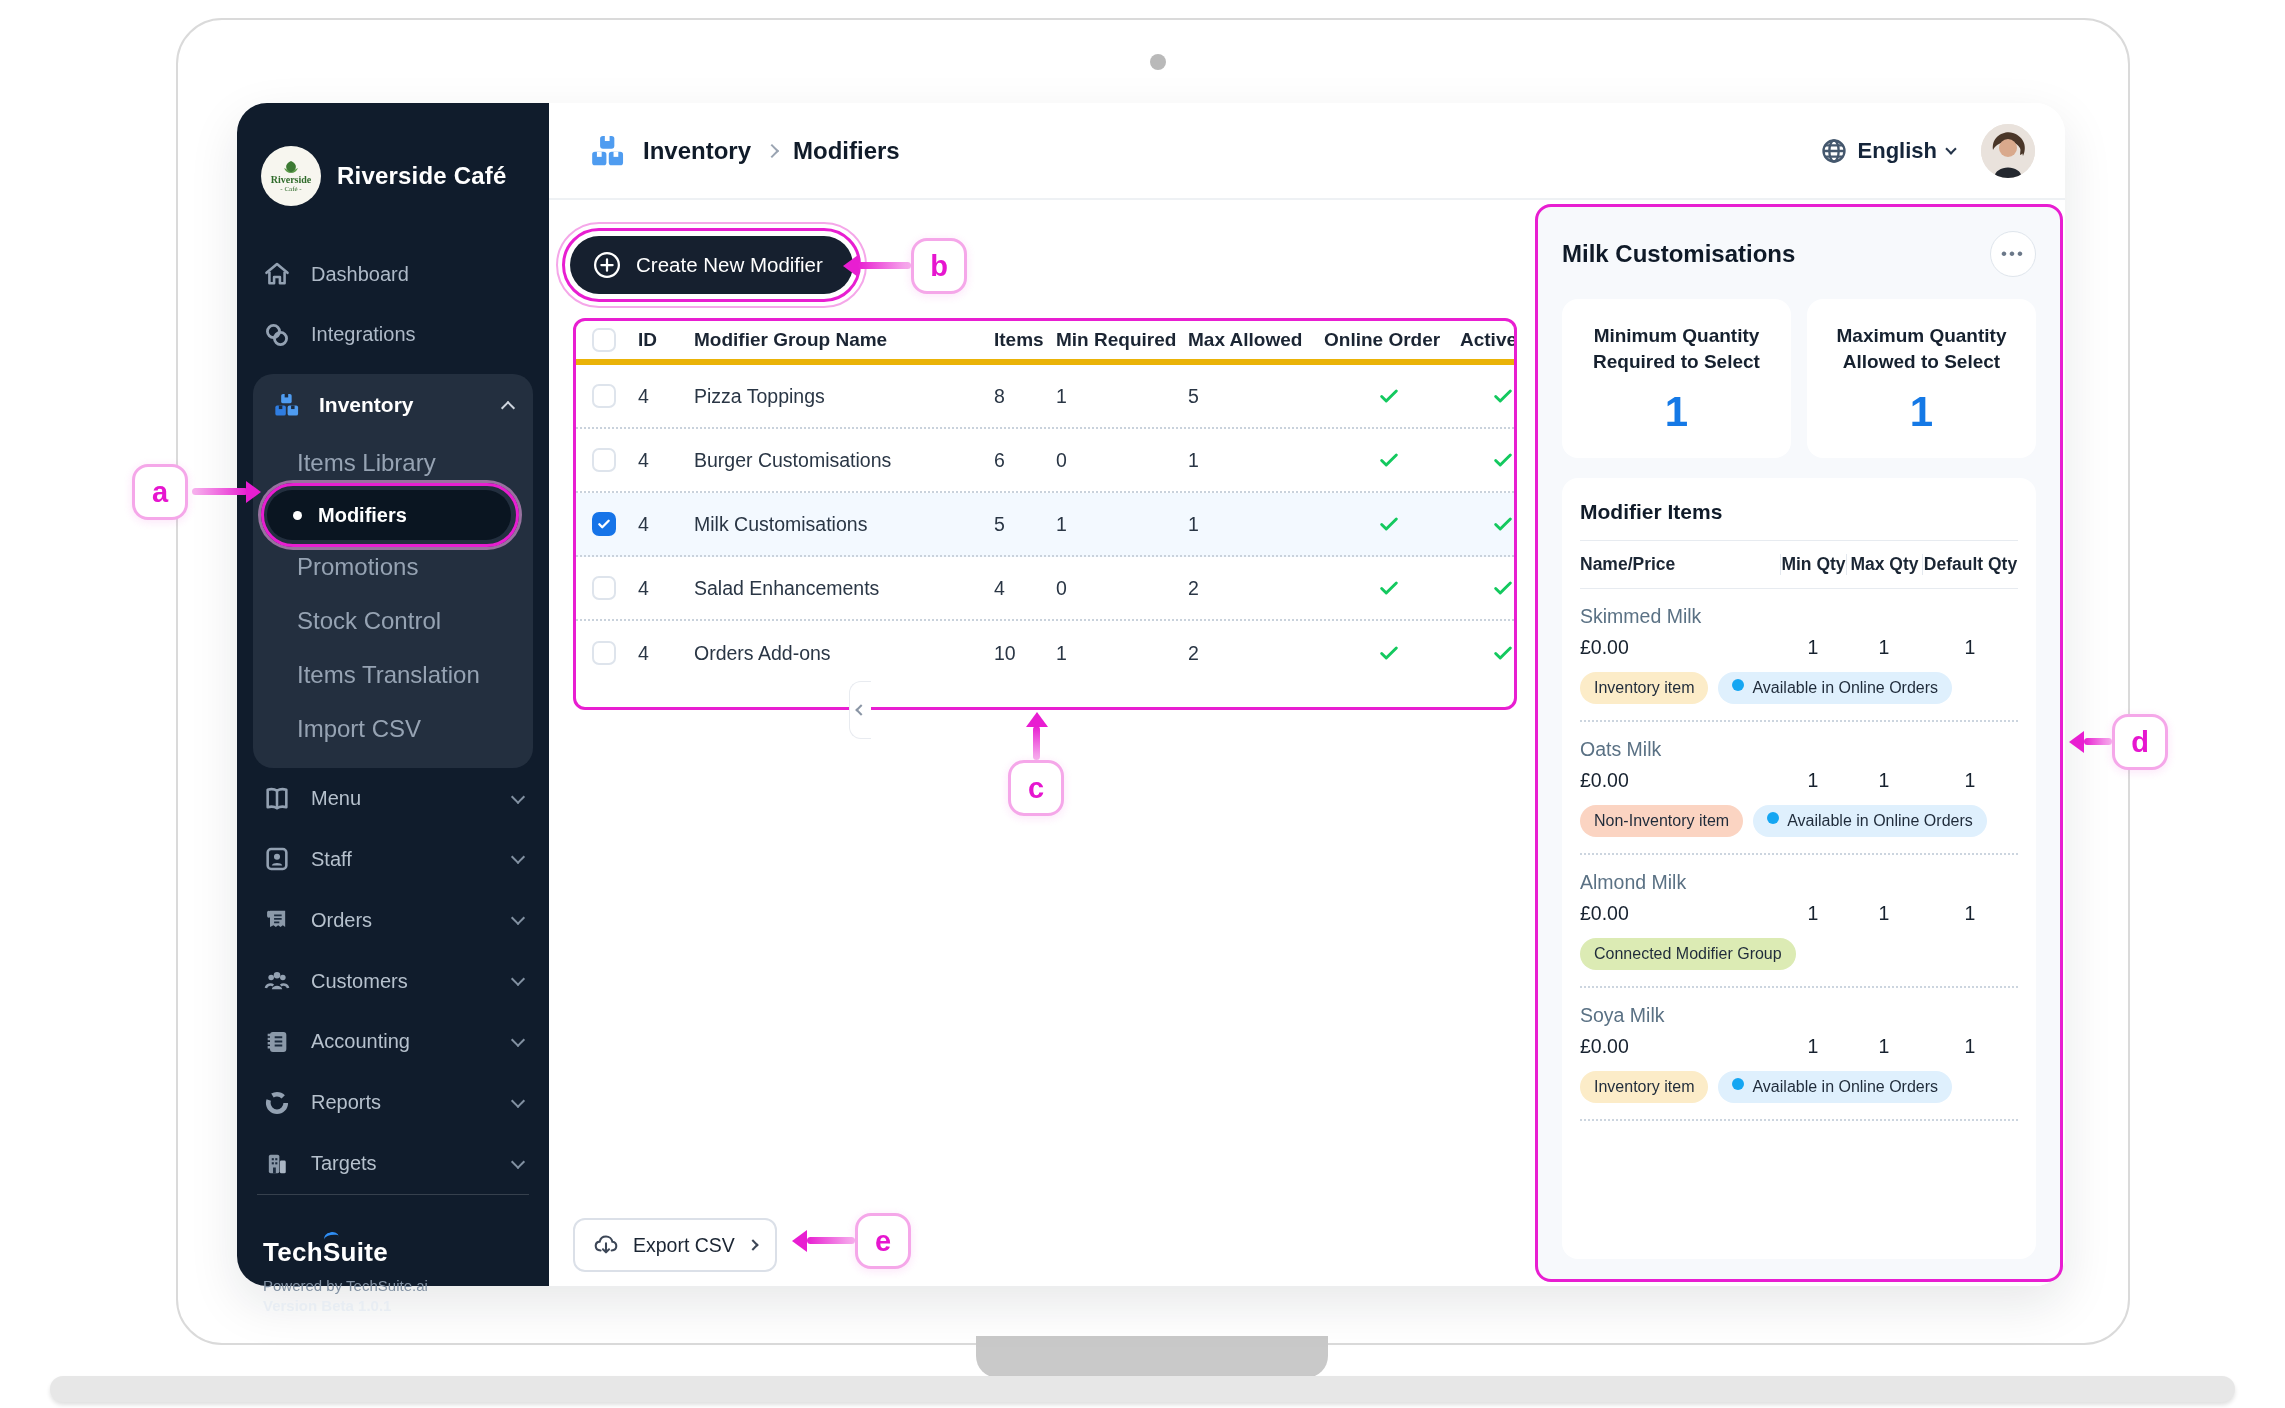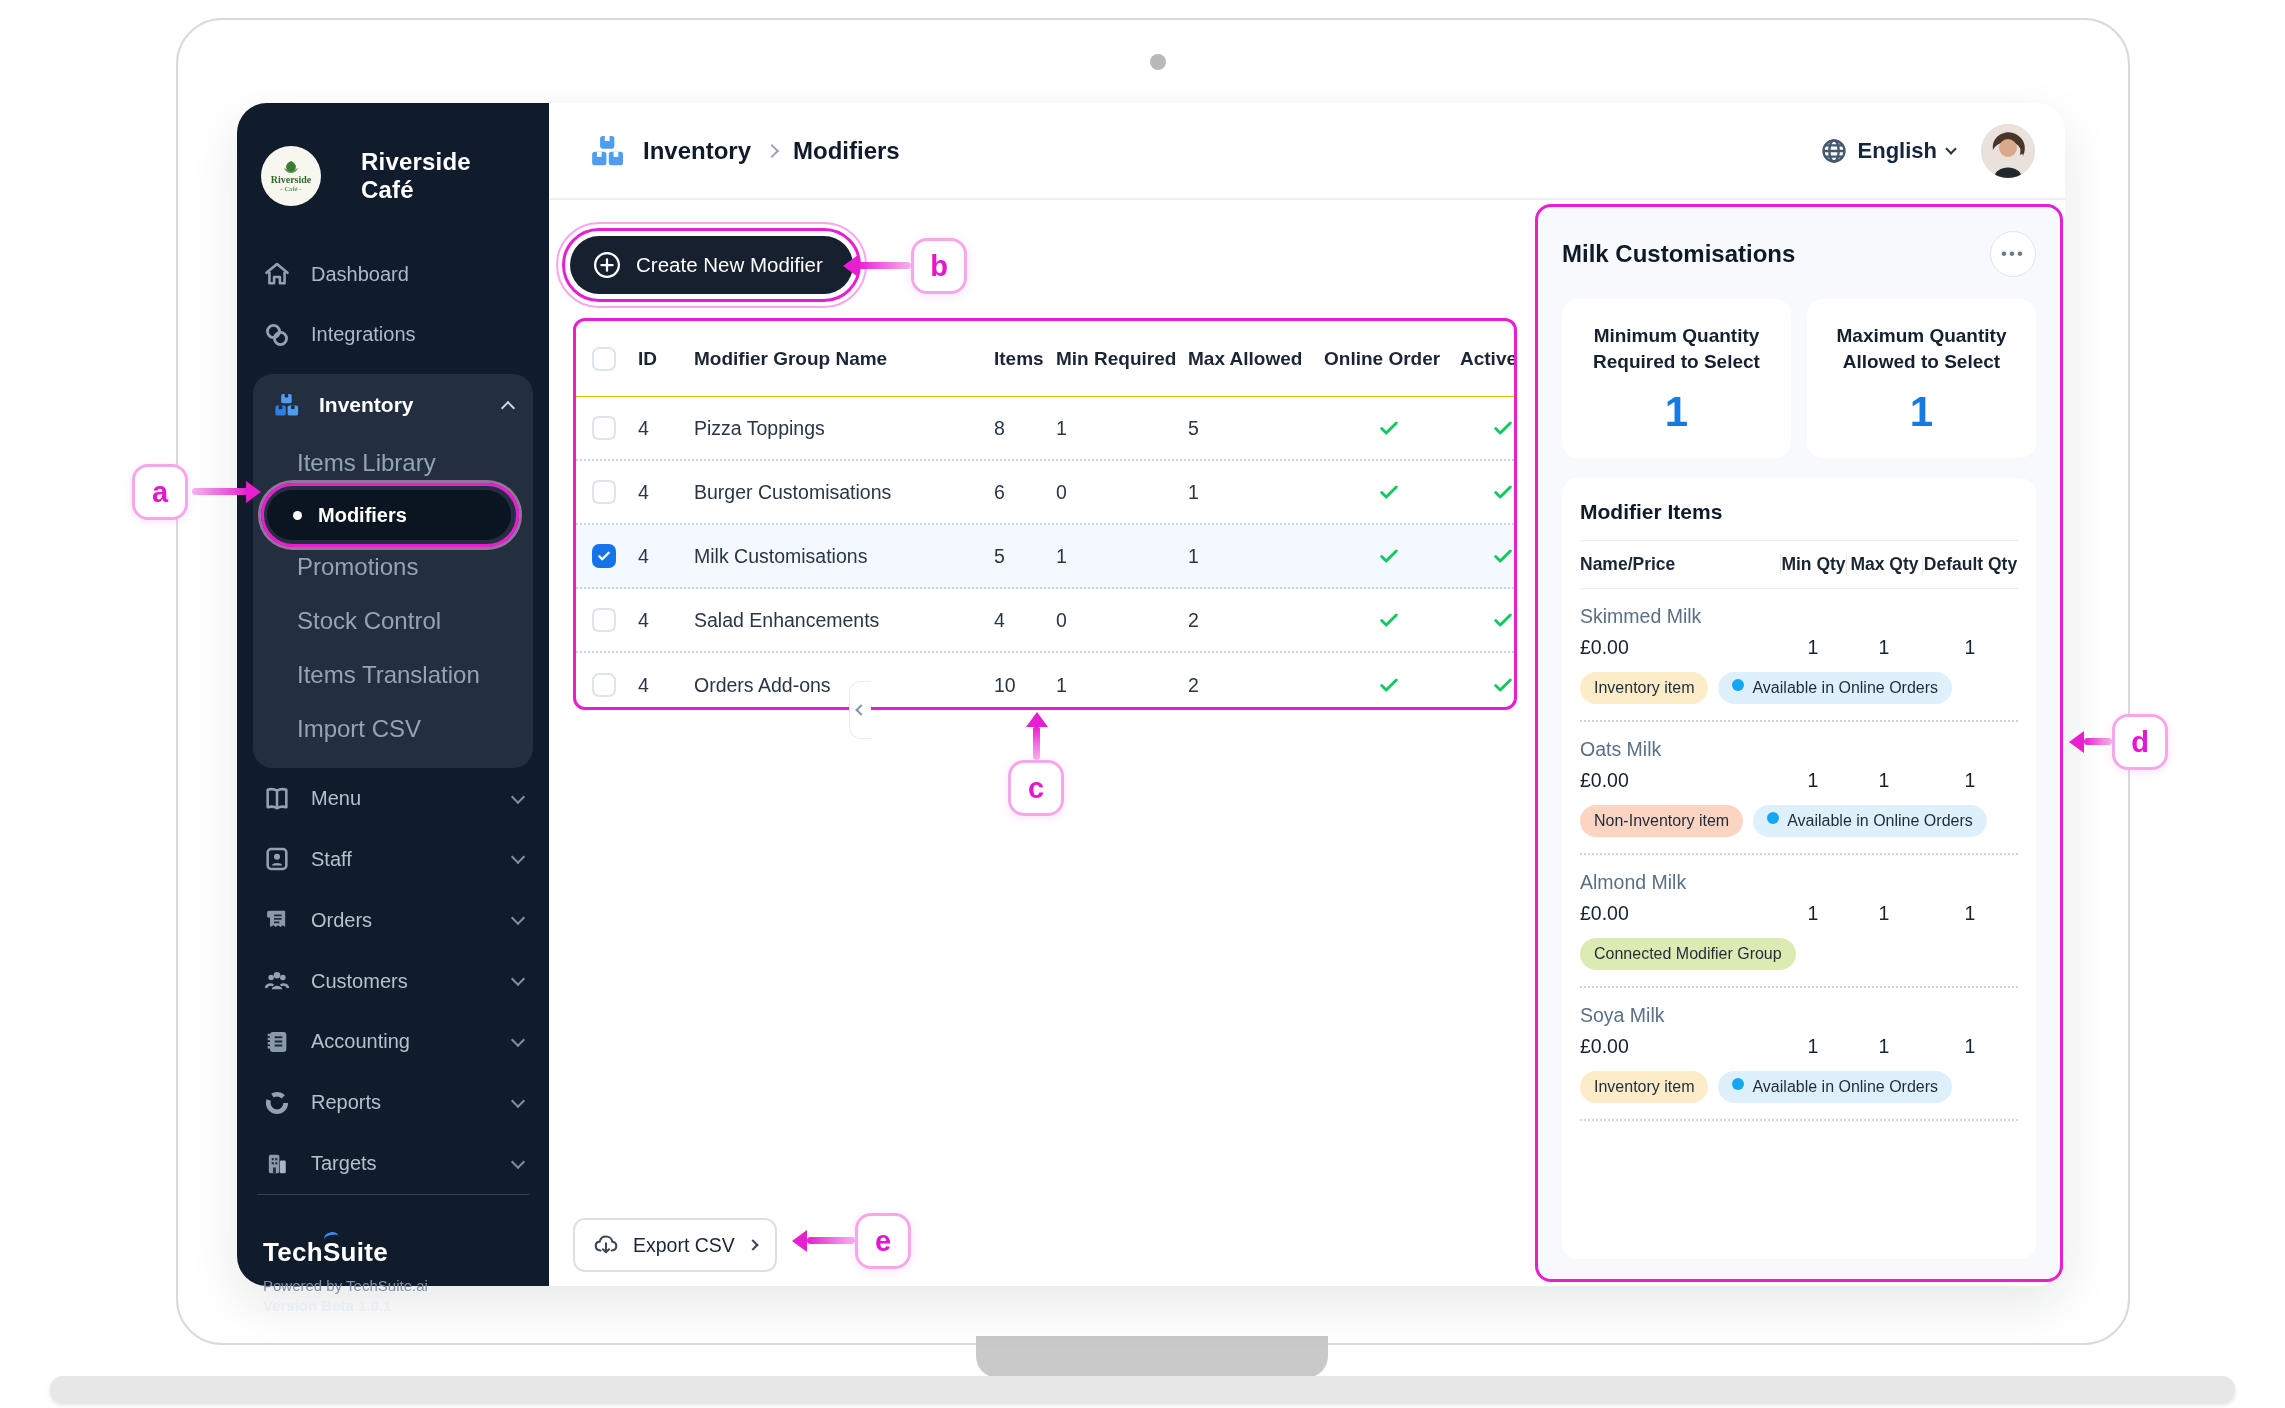--- a/index.html
+++ b/index.html
@@ -20,21 +20,21 @@
   .app{position:absolute;left:237px;top:103px;width:1828px;height:1183px;border-radius:30px;display:flex;
     box-shadow:0 18px 50px rgba(15,27,43,.10);}
 
   
   .sidebar{width:312px;min-width:312px;background:var(--navy);border-radius:30px 0 0 30px;display:flex;flex-direction:column;position:relative;color:#aeb9c7;}
   .brand{height:112px;padding:38px 24px 0;display:flex;align-items:center;gap:16px;}
   .logo-circle{width:60px;height:60px;border-radius:50%;background:#f7f6ef;display:flex;flex-direction:column;align-items:center;justify-content:center;line-height:1;flex:none;}
   .logo-circle svg{margin-bottom:1px;}
   .logo-circle .l1{font-family:"Liberation Serif",serif;font-size:10px;font-weight:700;color:#2f6b2a;}
   .logo-circle .l2{font-family:"Liberation Serif",serif;font-size:7px;color:#2f6b2a;margin-top:1px;}
-  .brand-name{color:#fff;font-size:24px;font-weight:700;letter-spacing:.2px;margin-left:24px;}
+  .brand-name{color:#fff;font-size:24px;font-weight:700;letter-spacing:.2px;}
   .nav-item{height:64px;display:flex;align-items:center;gap:20px;padding:0 26px;font-size:20px;color:#aeb9c7;cursor:pointer;}
   .nav-item .chev{margin-left:auto;color:#8291a2;}
   .nav-item svg{flex:none;}
   .inv-group{margin:9px 16px 0;background:var(--navy2);border-radius:20px;padding-bottom:12px;}
   .inv-head{height:62px;display:flex;align-items:center;gap:18px;padding:0 20px;color:#fff;font-size:21px;font-weight:700;}
   .inv-head .chev{margin-left:auto;color:#cfd6df;}
   .sub-item{height:54px;display:flex;align-items:center;padding-left:44px;font-size:24px;color:#96a3b3;cursor:pointer;}
   .mod-wrap{position:relative;height:50px;margin:0 22px 0 14px;}
   .mod-pill{height:50px;background:var(--navy3);border-radius:26px;display:flex;align-items:center;gap:16px;padding-left:26px;color:#fff;font-size:20px;font-weight:700;cursor:pointer;}
   .mod-dot{width:9px;height:9px;border-radius:50%;background:#fff;}
@@ -66,21 +66,21 @@
   .btn-create{height:58px;background:#16202f;border:none;border-radius:32px;color:#fff;font-size:20.5px;font-weight:500;
     display:flex;align-items:center;gap:14px;padding:0 30px 0 22px;cursor:pointer;font-family:"Liberation Sans",sans-serif;}
   .toolbar-right{position:absolute;right:57px;top:36px;display:flex;align-items:center;gap:20px;}
   .tdivider{width:2px;height:36px;background:#e6eaf0;}
   .btn-filter{display:flex;align-items:center;gap:12px;background:#fff;border:2px solid #dde2ea;border-radius:14px;height:56px;padding:0 20px;
     color:#9aa5b5;font-size:20px;font-weight:500;cursor:pointer;font-family:"Liberation Sans",sans-serif;}
 
   
   .tablebox{position:absolute;left:24px;top:118px;width:944px;height:392px;border:3.5px solid var(--mag);border-radius:12px;background:#fff;overflow:hidden;z-index:2;}
   .tgrid{display:grid;grid-template-columns:62px 56px 300px 62px 132px 136px 136px 92px 1fr;align-items:center;}
-  .thead{height:76px;border-bottom:1px solid #eab308;font-size:19px;font-weight:700;color:#1b2533;}
+  .thead{height:44px;border-bottom:6px solid #eab308;font-size:19px;font-weight:700;color:#1b2533;}
   .trow{height:64px;font-size:19.5px;color:#2a3645;border-bottom:2px dotted #c9d2dc;}
   .trow:last-child{border-bottom:none;}
   .trow.sel{background:#f3f9ff;}
   .cell{padding-right:6px;}
   .c-check{display:flex;justify-content:center;}
   .c-center{display:flex;justify-content:center;}
   .cb{width:24px;height:24px;border:2px solid #dee4ec;border-radius:7px;background:#fff;display:flex;align-items:center;justify-content:center;cursor:pointer;}
   .cb.on{background:#1674e8;border-color:#1674e8;}
 
   

